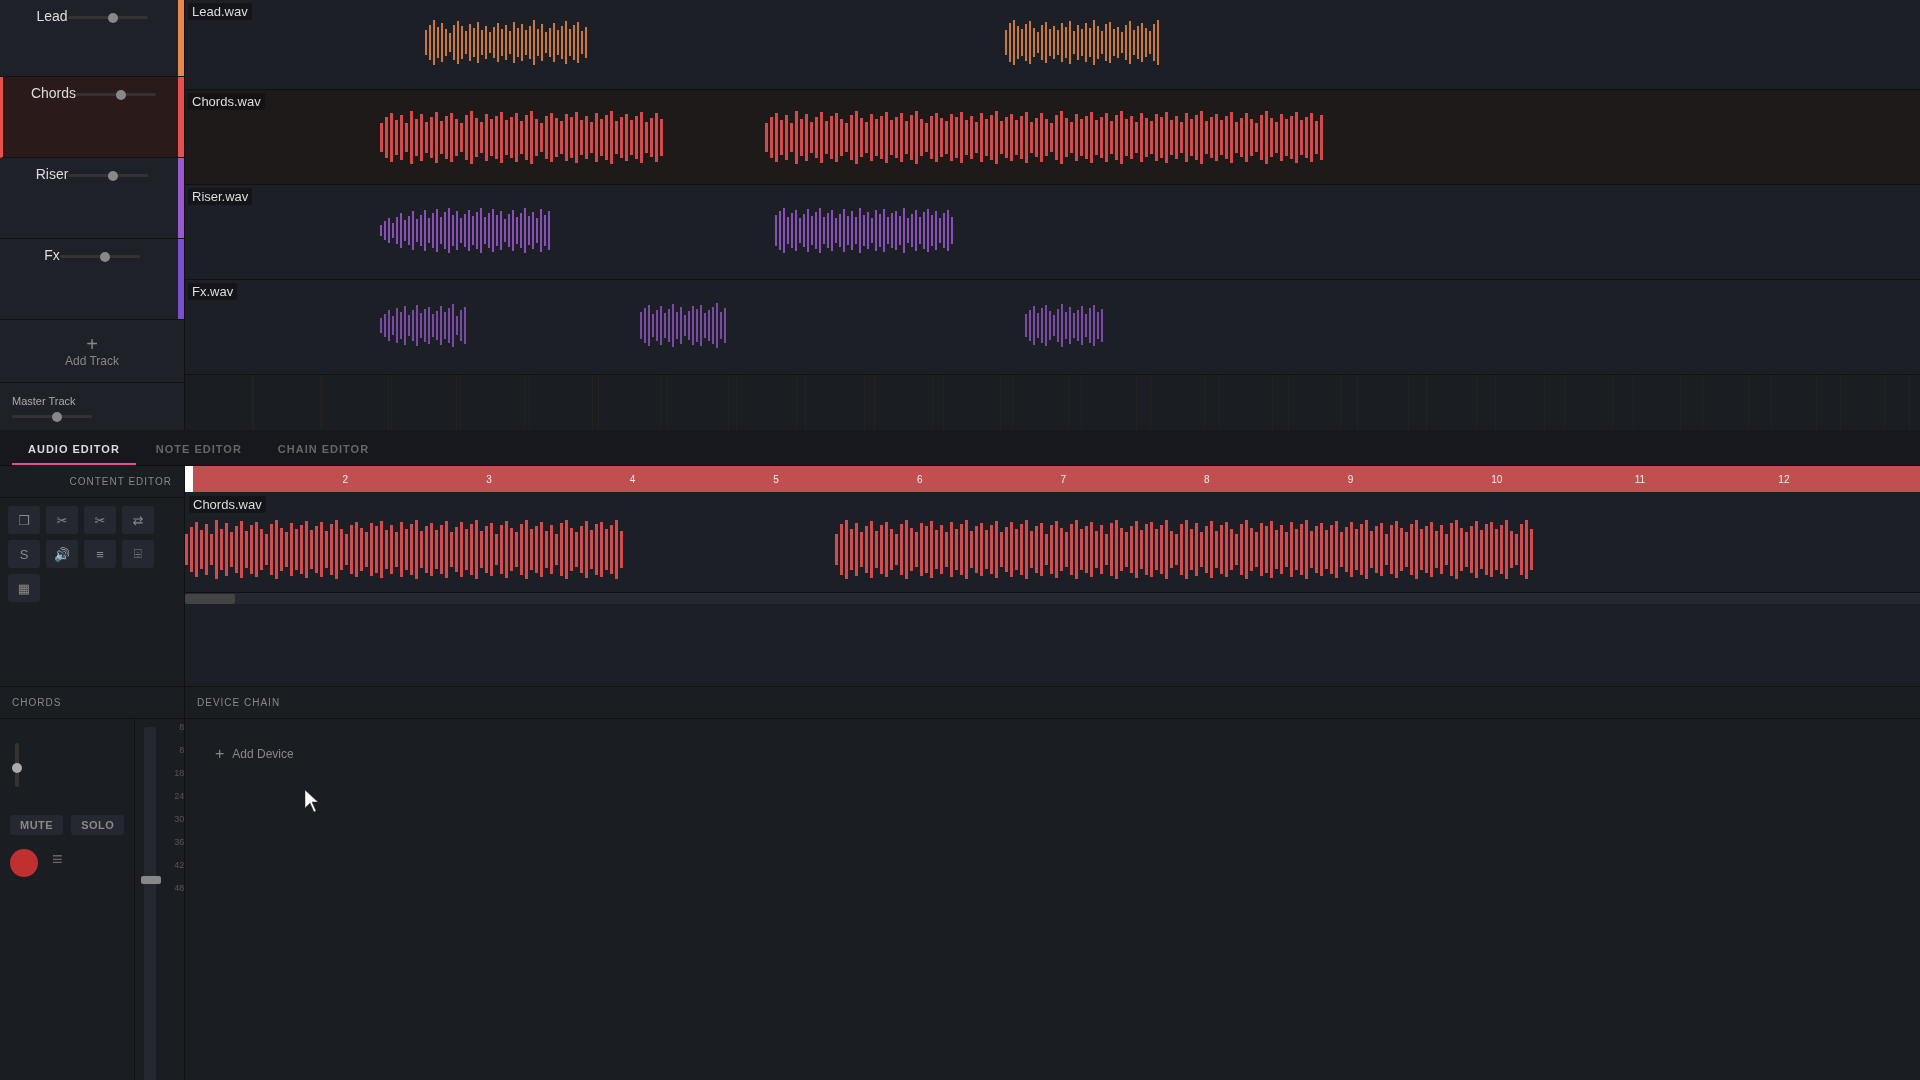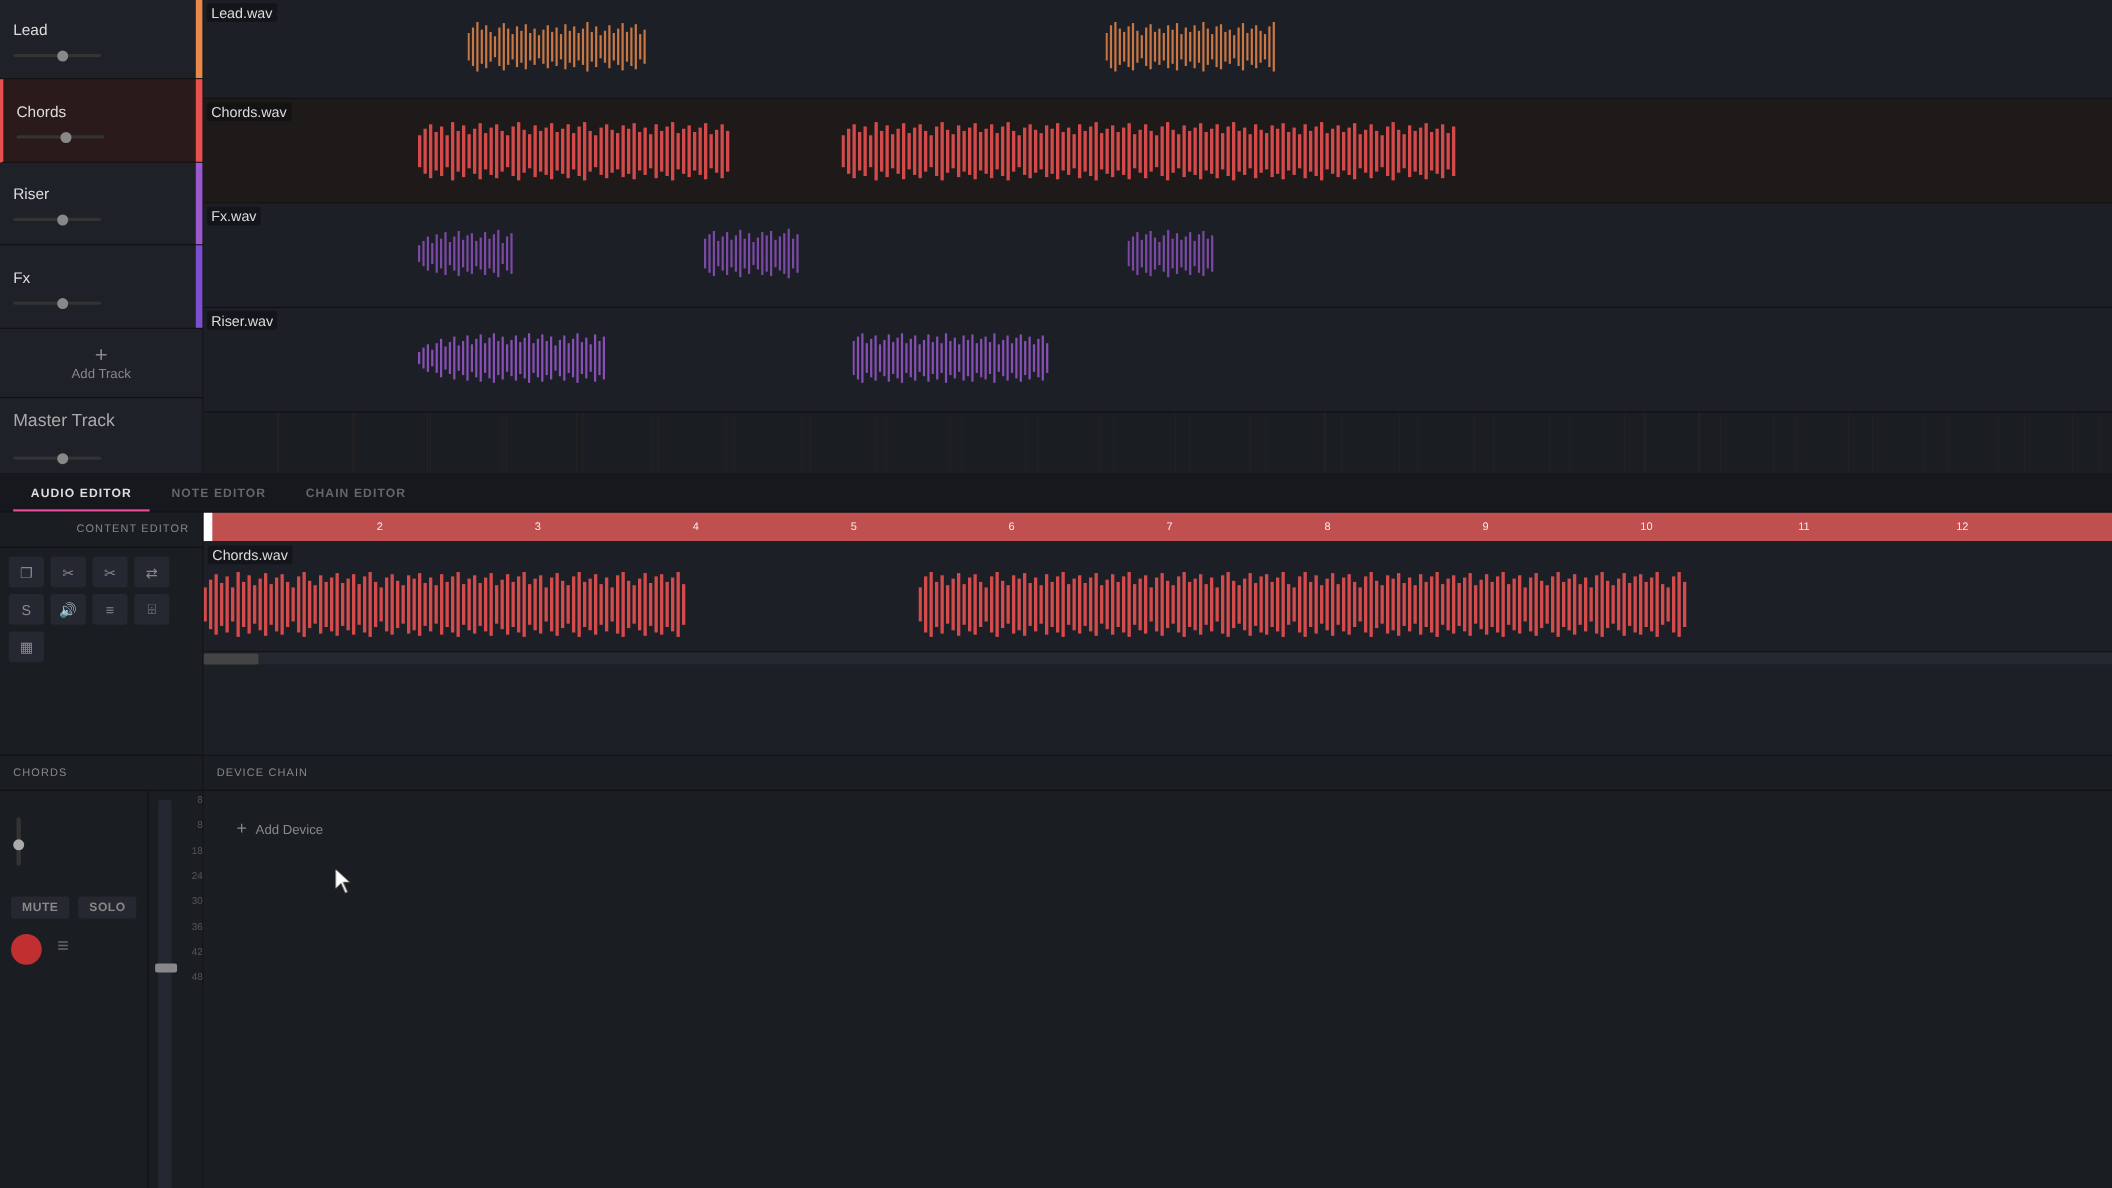--- a/index.html
+++ b/index.html
@@ -27,21 +27,21 @@
       width: 185px;
       flex-shrink: 0;
       background: #1e2128;
       border-right: 1px solid #111;
       display: flex;
       flex-direction: column;
     }
 
     .track-item {
       display: flex;
-      flex-direction: column;
+      flex-direction: row;
       justify-content: center;
       padding: 8px 12px;
       border-bottom: 1px solid #111;
       position: relative;
       cursor: pointer;
     }
 
     .track-item.lead { height: 90px; }
     .track-item.chords { height: 95px; background: #2a1a1a; border-left: 3px solid #e85050; }
     .track-item.riser { height: 95px; }
@@ -102,22 +102,22 @@
       line-height: 1;
     }
 
     .master-track-section {
       padding: 12px;
       border-top: 1px solid #111;
     }
 
     .master-track-label {
       color: #aaa;
-      font-size: 16px;
-      margin-bottom: 23px;
+      font-size: 11px;
+      margin-bottom: 8px;
     }
 
     
     .arrange-view {
       flex: 1;
       background: #1a1d22;
       overflow: hidden;
       position: relative;
     }
 
@@ -767,100 +767,20 @@
           <rect x="530" y="7" width="3" height="51"></rect>
           <rect x="535" y="15" width="3" height="35"></rect>
           <rect x="540" y="12" width="3" height="41"></rect>
           <rect x="545" y="8" width="3" height="49"></rect>
           <rect x="550" y="16" width="3" height="33"></rect>
           <rect x="555" y="10" width="3" height="45"></rect>
         </g>
       </svg>
     </div>
 
-    <div class="track-row fx-row">
-      <span class="clip-label">Fx.wav</span>
-      <svg style="position:absolute;top:18px;left:195px;width:200px;height:55px;" viewBox="0 0 200 55">
-        <g fill="#9b59d0" opacity="0.75">
-          <rect x="0" y="20" width="2" height="15"></rect>
-          <rect x="4" y="16" width="2" height="23"></rect>
-          <rect x="8" y="12" width="2" height="31"></rect>
-          <rect x="12" y="18" width="2" height="19"></rect>
-          <rect x="16" y="10" width="2" height="35"></rect>
-          <rect x="20" y="14" width="2" height="27"></rect>
-          <rect x="24" y="8" width="2" height="39"></rect>
-          <rect x="28" y="17" width="2" height="21"></rect>
-          <rect x="32" y="12" width="2" height="31"></rect>
-          <rect x="36" y="7" width="2" height="41"></rect>
-          <rect x="40" y="15" width="2" height="25"></rect>
-          <rect x="44" y="11" width="2" height="33"></rect>
-          <rect x="48" y="9" width="2" height="37"></rect>
-          <rect x="52" y="16" width="2" height="23"></rect>
-          <rect x="56" y="13" width="2" height="29"></rect>
-          <rect x="60" y="8" width="2" height="39"></rect>
-          <rect x="64" y="14" width="2" height="27"></rect>
-          <rect x="68" y="10" width="2" height="35"></rect>
-          <rect x="72" y="6" width="2" height="43"></rect>
-          <rect x="76" y="18" width="2" height="19"></rect>
-          <rect x="80" y="12" width="2" height="31"></rect>
-          <rect x="84" y="9" width="2" height="37"></rect>
-        </g>
-      </svg>
-      <svg style="position:absolute;top:18px;left:455px;width:200px;height:55px;" viewBox="0 0 200 55">
-        <g fill="#9b59d0" opacity="0.75">
-          <rect x="0" y="14" width="2" height="27"></rect>
-          <rect x="4" y="10" width="2" height="35"></rect>
-          <rect x="8" y="7" width="2" height="41"></rect>
-          <rect x="12" y="16" width="2" height="23"></rect>
-          <rect x="16" y="12" width="2" height="31"></rect>
-          <rect x="20" y="8" width="2" height="39"></rect>
-          <rect x="24" y="15" width="2" height="25"></rect>
-          <rect x="28" y="11" width="2" height="33"></rect>
-          <rect x="32" y="6" width="2" height="43"></rect>
-          <rect x="36" y="14" width="2" height="27"></rect>
-          <rect x="40" y="9" width="2" height="37"></rect>
-          <rect x="44" y="17" width="2" height="21"></rect>
-          <rect x="48" y="13" width="2" height="29"></rect>
-          <rect x="52" y="8" width="2" height="39"></rect>
-          <rect x="56" y="11" width="2" height="33"></rect>
-          <rect x="60" y="7" width="2" height="41"></rect>
-          <rect x="64" y="15" width="2" height="25"></rect>
-          <rect x="68" y="12" width="2" height="31"></rect>
-          <rect x="72" y="9" width="2" height="37"></rect>
-          <rect x="76" y="5" width="2" height="45"></rect>
-          <rect x="80" y="14" width="2" height="27"></rect>
-          <rect x="84" y="10" width="2" height="35"></rect>
-        </g>
-      </svg>
-      <svg style="position:absolute;top:18px;left:840px;width:180px;height:55px;" viewBox="0 0 180 55">
-        <g fill="#9b59d0" opacity="0.75">
-          <rect x="0" y="16" width="2" height="23"></rect>
-          <rect x="4" y="12" width="2" height="31"></rect>
-          <rect x="8" y="8" width="2" height="39"></rect>
-          <rect x="12" y="15" width="2" height="25"></rect>
-          <rect x="16" y="10" width="2" height="35"></rect>
-          <rect x="20" y="7" width="2" height="41"></rect>
-          <rect x="24" y="13" width="2" height="29"></rect>
-          <rect x="28" y="17" width="2" height="21"></rect>
-          <rect x="32" y="11" width="2" height="33"></rect>
-          <rect x="36" y="6" width="2" height="43"></rect>
-          <rect x="40" y="14" width="2" height="27"></rect>
-          <rect x="44" y="9" width="2" height="37"></rect>
-          <rect x="48" y="15" width="2" height="25"></rect>
-          <rect x="52" y="12" width="2" height="31"></rect>
-          <rect x="56" y="8" width="2" height="39"></rect>
-          <rect x="60" y="16" width="2" height="23"></rect>
-          <rect x="64" y="10" width="2" height="35"></rect>
-          <rect x="68" y="7" width="2" height="41"></rect>
-          <rect x="72" y="14" width="2" height="27"></rect>
-          <rect x="76" y="11" width="2" height="33"></rect>
-        </g>
-      </svg>
-    </div>
-
     <div class="track-row riser-row">
       <span class="clip-label">Riser.wav</span>
       <svg style="position:absolute;top:18px;left:195px;width:360px;height:55px;" viewBox="0 0 360 55">
         <g fill="#9b59d0" opacity="0.85">
           <rect x="0" y="22" width="2" height="11"></rect>
           <rect x="4" y="18" width="2" height="19"></rect>
           <rect x="8" y="15" width="2" height="25"></rect>
           <rect x="12" y="20" width="2" height="15"></rect>
           <rect x="16" y="14" width="2" height="27"></rect>
           <rect x="20" y="10" width="2" height="35"></rect>
@@ -943,20 +863,100 @@
           <rect x="140" y="7" width="2" height="41"></rect>
           <rect x="144" y="14" width="2" height="27"></rect>
           <rect x="148" y="9" width="2" height="37"></rect>
           <rect x="152" y="6" width="2" height="43"></rect>
           <rect x="156" y="12" width="2" height="31"></rect>
           <rect x="160" y="8" width="2" height="39"></rect>
           <rect x="164" y="15" width="2" height="25"></rect>
           <rect x="168" y="10" width="2" height="35"></rect>
           <rect x="172" y="7" width="2" height="41"></rect>
           <rect x="176" y="14" width="2" height="27"></rect>
+        </g>
+      </svg>
+    </div>
+
+    <div class="track-row fx-row">
+      <span class="clip-label">Fx.wav</span>
+      <svg style="position:absolute;top:18px;left:195px;width:200px;height:55px;" viewBox="0 0 200 55">
+        <g fill="#9b59d0" opacity="0.75">
+          <rect x="0" y="20" width="2" height="15"></rect>
+          <rect x="4" y="16" width="2" height="23"></rect>
+          <rect x="8" y="12" width="2" height="31"></rect>
+          <rect x="12" y="18" width="2" height="19"></rect>
+          <rect x="16" y="10" width="2" height="35"></rect>
+          <rect x="20" y="14" width="2" height="27"></rect>
+          <rect x="24" y="8" width="2" height="39"></rect>
+          <rect x="28" y="17" width="2" height="21"></rect>
+          <rect x="32" y="12" width="2" height="31"></rect>
+          <rect x="36" y="7" width="2" height="41"></rect>
+          <rect x="40" y="15" width="2" height="25"></rect>
+          <rect x="44" y="11" width="2" height="33"></rect>
+          <rect x="48" y="9" width="2" height="37"></rect>
+          <rect x="52" y="16" width="2" height="23"></rect>
+          <rect x="56" y="13" width="2" height="29"></rect>
+          <rect x="60" y="8" width="2" height="39"></rect>
+          <rect x="64" y="14" width="2" height="27"></rect>
+          <rect x="68" y="10" width="2" height="35"></rect>
+          <rect x="72" y="6" width="2" height="43"></rect>
+          <rect x="76" y="18" width="2" height="19"></rect>
+          <rect x="80" y="12" width="2" height="31"></rect>
+          <rect x="84" y="9" width="2" height="37"></rect>
+        </g>
+      </svg>
+      <svg style="position:absolute;top:18px;left:455px;width:200px;height:55px;" viewBox="0 0 200 55">
+        <g fill="#9b59d0" opacity="0.75">
+          <rect x="0" y="14" width="2" height="27"></rect>
+          <rect x="4" y="10" width="2" height="35"></rect>
+          <rect x="8" y="7" width="2" height="41"></rect>
+          <rect x="12" y="16" width="2" height="23"></rect>
+          <rect x="16" y="12" width="2" height="31"></rect>
+          <rect x="20" y="8" width="2" height="39"></rect>
+          <rect x="24" y="15" width="2" height="25"></rect>
+          <rect x="28" y="11" width="2" height="33"></rect>
+          <rect x="32" y="6" width="2" height="43"></rect>
+          <rect x="36" y="14" width="2" height="27"></rect>
+          <rect x="40" y="9" width="2" height="37"></rect>
+          <rect x="44" y="17" width="2" height="21"></rect>
+          <rect x="48" y="13" width="2" height="29"></rect>
+          <rect x="52" y="8" width="2" height="39"></rect>
+          <rect x="56" y="11" width="2" height="33"></rect>
+          <rect x="60" y="7" width="2" height="41"></rect>
+          <rect x="64" y="15" width="2" height="25"></rect>
+          <rect x="68" y="12" width="2" height="31"></rect>
+          <rect x="72" y="9" width="2" height="37"></rect>
+          <rect x="76" y="5" width="2" height="45"></rect>
+          <rect x="80" y="14" width="2" height="27"></rect>
+          <rect x="84" y="10" width="2" height="35"></rect>
+        </g>
+      </svg>
+      <svg style="position:absolute;top:18px;left:840px;width:180px;height:55px;" viewBox="0 0 180 55">
+        <g fill="#9b59d0" opacity="0.75">
+          <rect x="0" y="16" width="2" height="23"></rect>
+          <rect x="4" y="12" width="2" height="31"></rect>
+          <rect x="8" y="8" width="2" height="39"></rect>
+          <rect x="12" y="15" width="2" height="25"></rect>
+          <rect x="16" y="10" width="2" height="35"></rect>
+          <rect x="20" y="7" width="2" height="41"></rect>
+          <rect x="24" y="13" width="2" height="29"></rect>
+          <rect x="28" y="17" width="2" height="21"></rect>
+          <rect x="32" y="11" width="2" height="33"></rect>
+          <rect x="36" y="6" width="2" height="43"></rect>
+          <rect x="40" y="14" width="2" height="27"></rect>
+          <rect x="44" y="9" width="2" height="37"></rect>
+          <rect x="48" y="15" width="2" height="25"></rect>
+          <rect x="52" y="12" width="2" height="31"></rect>
+          <rect x="56" y="8" width="2" height="39"></rect>
+          <rect x="60" y="16" width="2" height="23"></rect>
+          <rect x="64" y="10" width="2" height="35"></rect>
+          <rect x="68" y="7" width="2" height="41"></rect>
+          <rect x="72" y="14" width="2" height="27"></rect>
+          <rect x="76" y="11" width="2" height="33"></rect>
         </g>
       </svg>
     </div>
 
     <div class="empty-rows"></div>
   </div>
 </div>
 
 <div class="editor-tabs">
   <div class="editor-tab active">AUDIO EDITOR</div>

